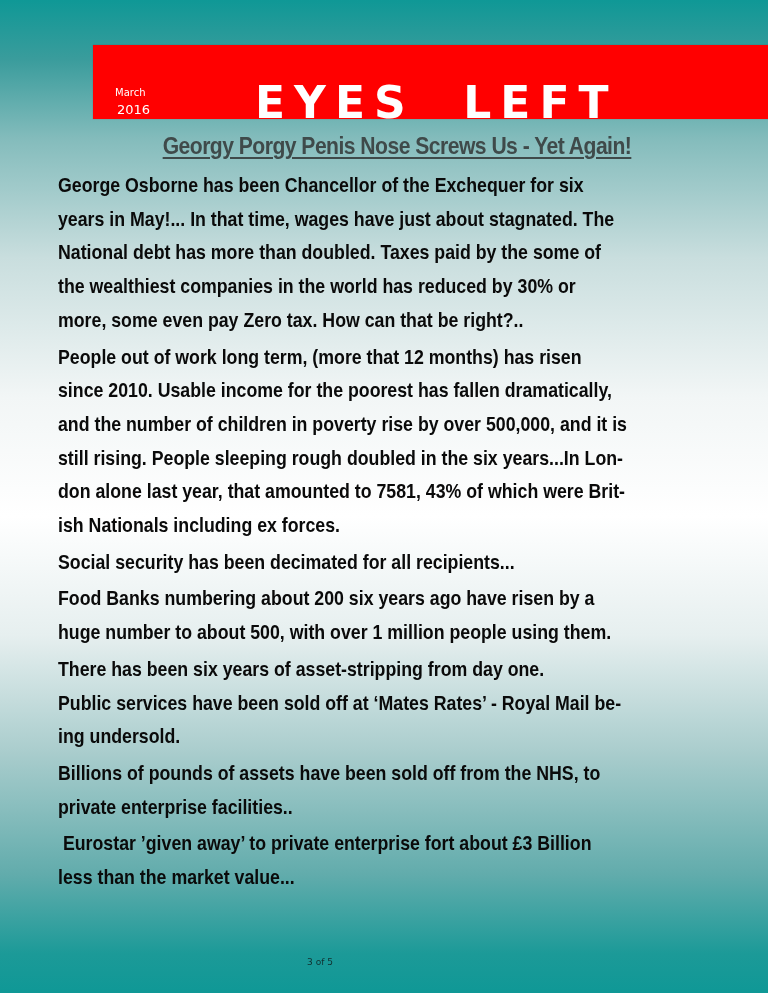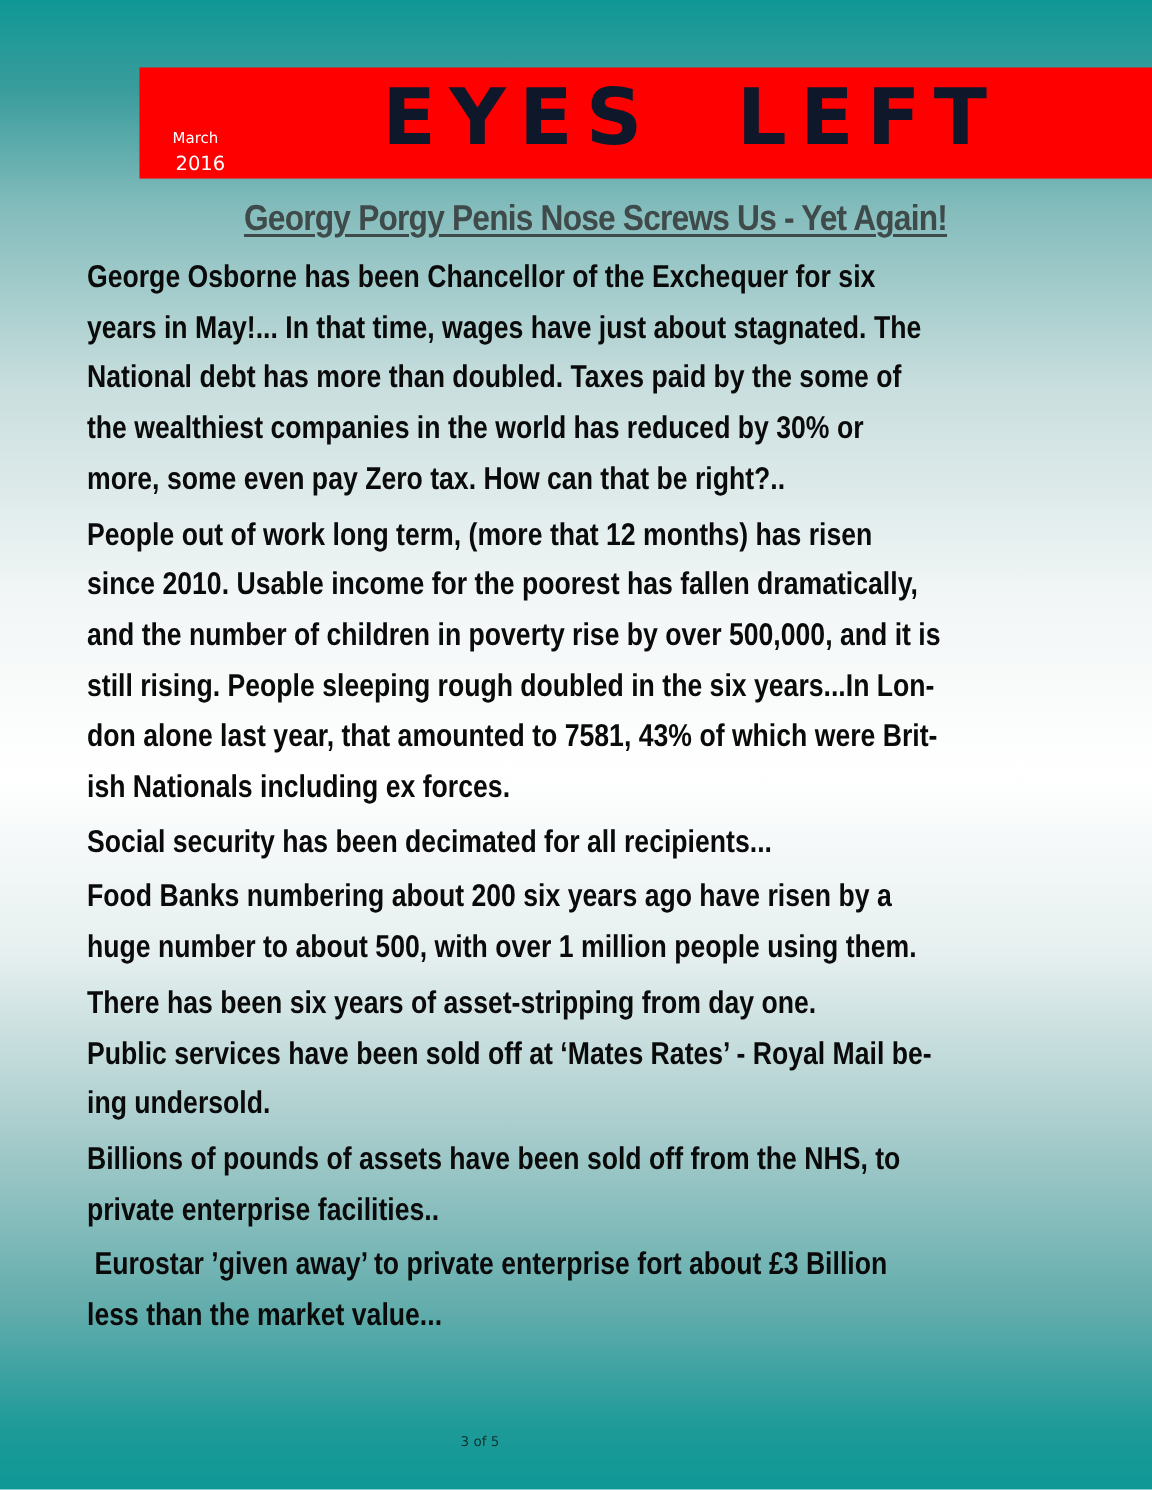--- a/index.html
+++ b/index.html
@@ -49,25 +49,25 @@
       left: 24px;
       top: 58px;
       color: #ffffff;
       font-family: "DejaVu Sans", sans-serif;
       font-size: 13px;
       line-height: 14px;
     }
     .banner .masthead {
       position: absolute;
       left: 162px;
-      top: 8px;
-      color: #0f172a;
+      top: 32px;
+      color: #ffffff;
       font-family: "DejaVu Sans", sans-serif;
       font-weight: bold;
-      font-size: 52px;
+      font-size: 44px;
       line-height: 52px;
       letter-spacing: 9px;
       white-space: pre;
     }
     .headline {
       position: absolute;
       left: 0;
       width: 794px;
       top: 128px;
       text-align: center;

